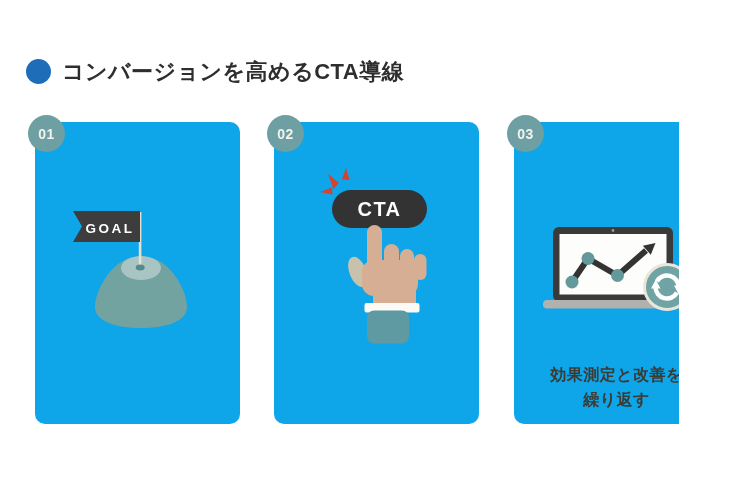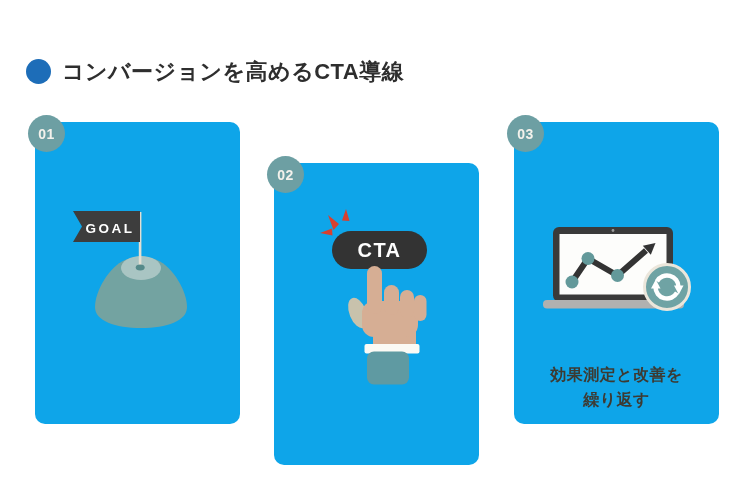--- a/index.html
+++ b/index.html
@@ -1,26 +1,26 @@
 <!DOCTYPE html>
 <html><head>
 <meta charset="utf-8">
 <style>
   html,body{margin:0;padding:0;background:#ffffff;}
   .stage{
-    position:relative;width:750px;height:480px;background:#ffffff;overflow:hidden;
+    position:relative;width:679px;height:480px;background:#ffffff;overflow:hidden;
     font-family:"Liberation Sans","DejaVu Sans",sans-serif;
   }
   .title-row{position:absolute;left:26px;top:58px;display:flex;align-items:center;gap:11px;}
   .title-bullet{width:25px;height:25px;border-radius:50%;background:#1d6db8;flex:0 0 auto;}
   .title-text{font-size:22px;font-weight:700;color:#2e2e2e;letter-spacing:0.5px;line-height:27px;}
   .card{
     position:absolute;top:122px;width:205px;height:302px;background:#0ea5e9;border-radius:10px;
   }
-  .card.c1{left:35px;} .card.c2{left:274px;margin-top:41px;} .card.c3{left:514px;}
+  .card.c1{left:35px;} .card.c2{left:274px;} .card.c3{left:514px;}
   .badge{
     position:absolute;left:-7px;top:-7px;width:37px;height:37px;border-radius:50%;
     background:#6d9fa3;color:#f4f2ec;font-size:14px;font-weight:700;
     display:flex;align-items:center;justify-content:center;letter-spacing:0.5px;
   }
   .illus{position:absolute;left:0;top:0;width:205px;height:302px;display:block;}
   .caption{
     position:absolute;left:0;right:0;bottom:20px;text-align:center;
     font-size:16px;font-weight:700;color:#3d3a32;letter-spacing:0.5px;line-height:25px;
   }

